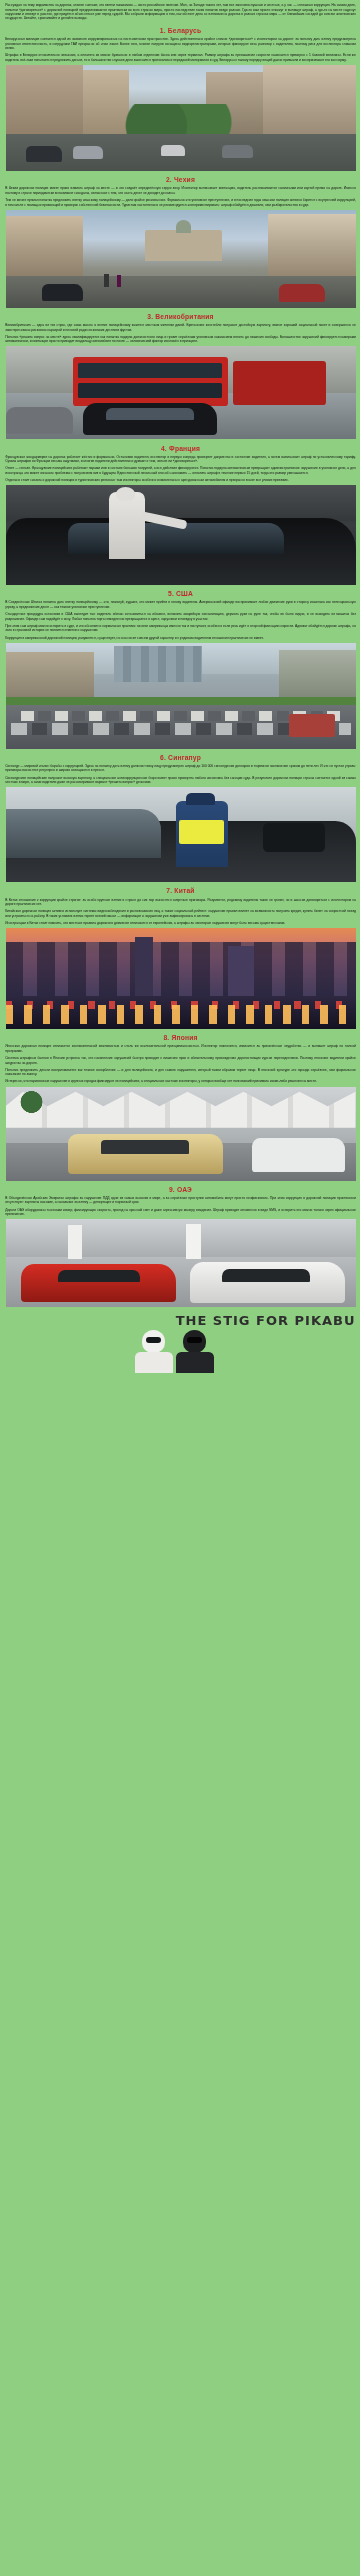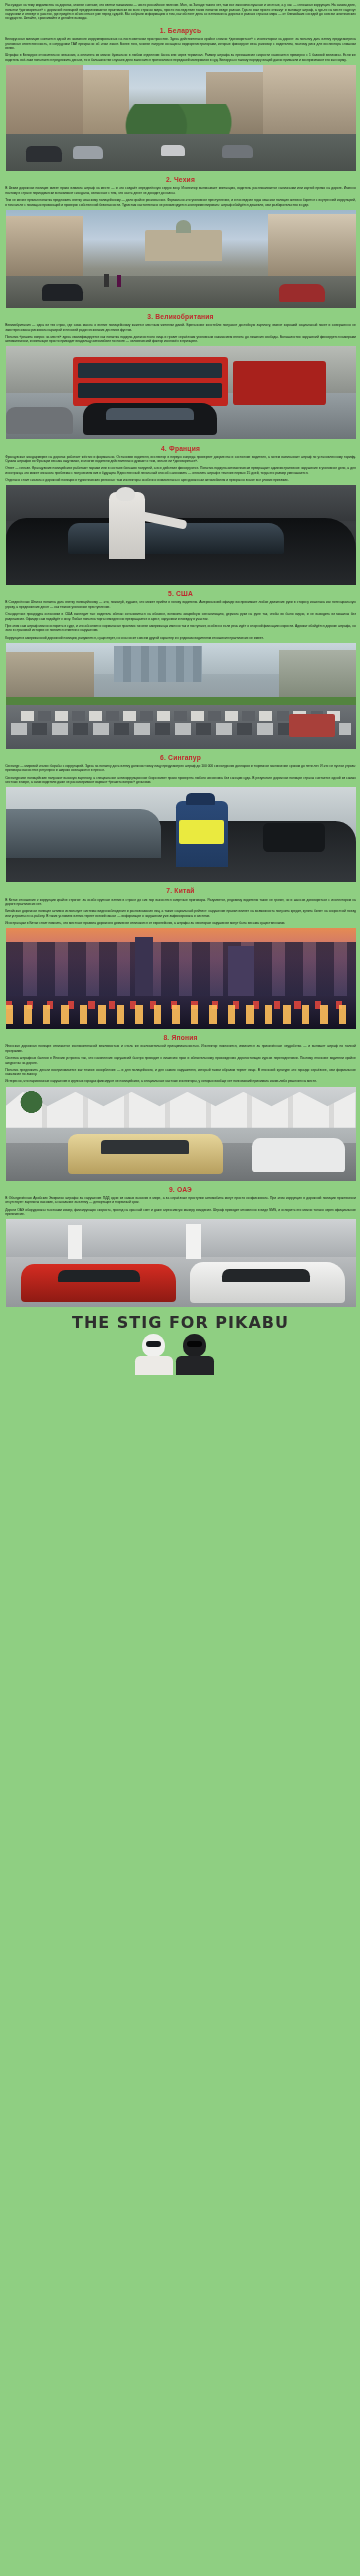--- a/index.html
+++ b/index.html
@@ -143,24 +143,24 @@
   .p9 .white2Win { position:absolute; right:46px; bottom:25px; width:88px; height:13.4px; background:#232629; border-radius:7.2px 7.2px 1px 1px; }
   
   .footer-banner {
     width: 350px;
     margin: 4.1px auto 0 auto;
     height: 62px;
     position: relative;
     background: linear-gradient(#8fcf82, #8fcf82);
   }
   .footer-title {
-    text-align: center;
+    text-align: right;
     font-family: "DejaVu Sans", sans-serif;
     font-weight: bold;
-    font-size: 16px;
+    font-size: 13px;
     letter-spacing: 1px;
     color: #2e2e2e;
     padding-top: 2.1px;
   }
   .stig-row {
     position: relative;
     height: 44px;
     margin-top: 1px;
   }
   .stig {

